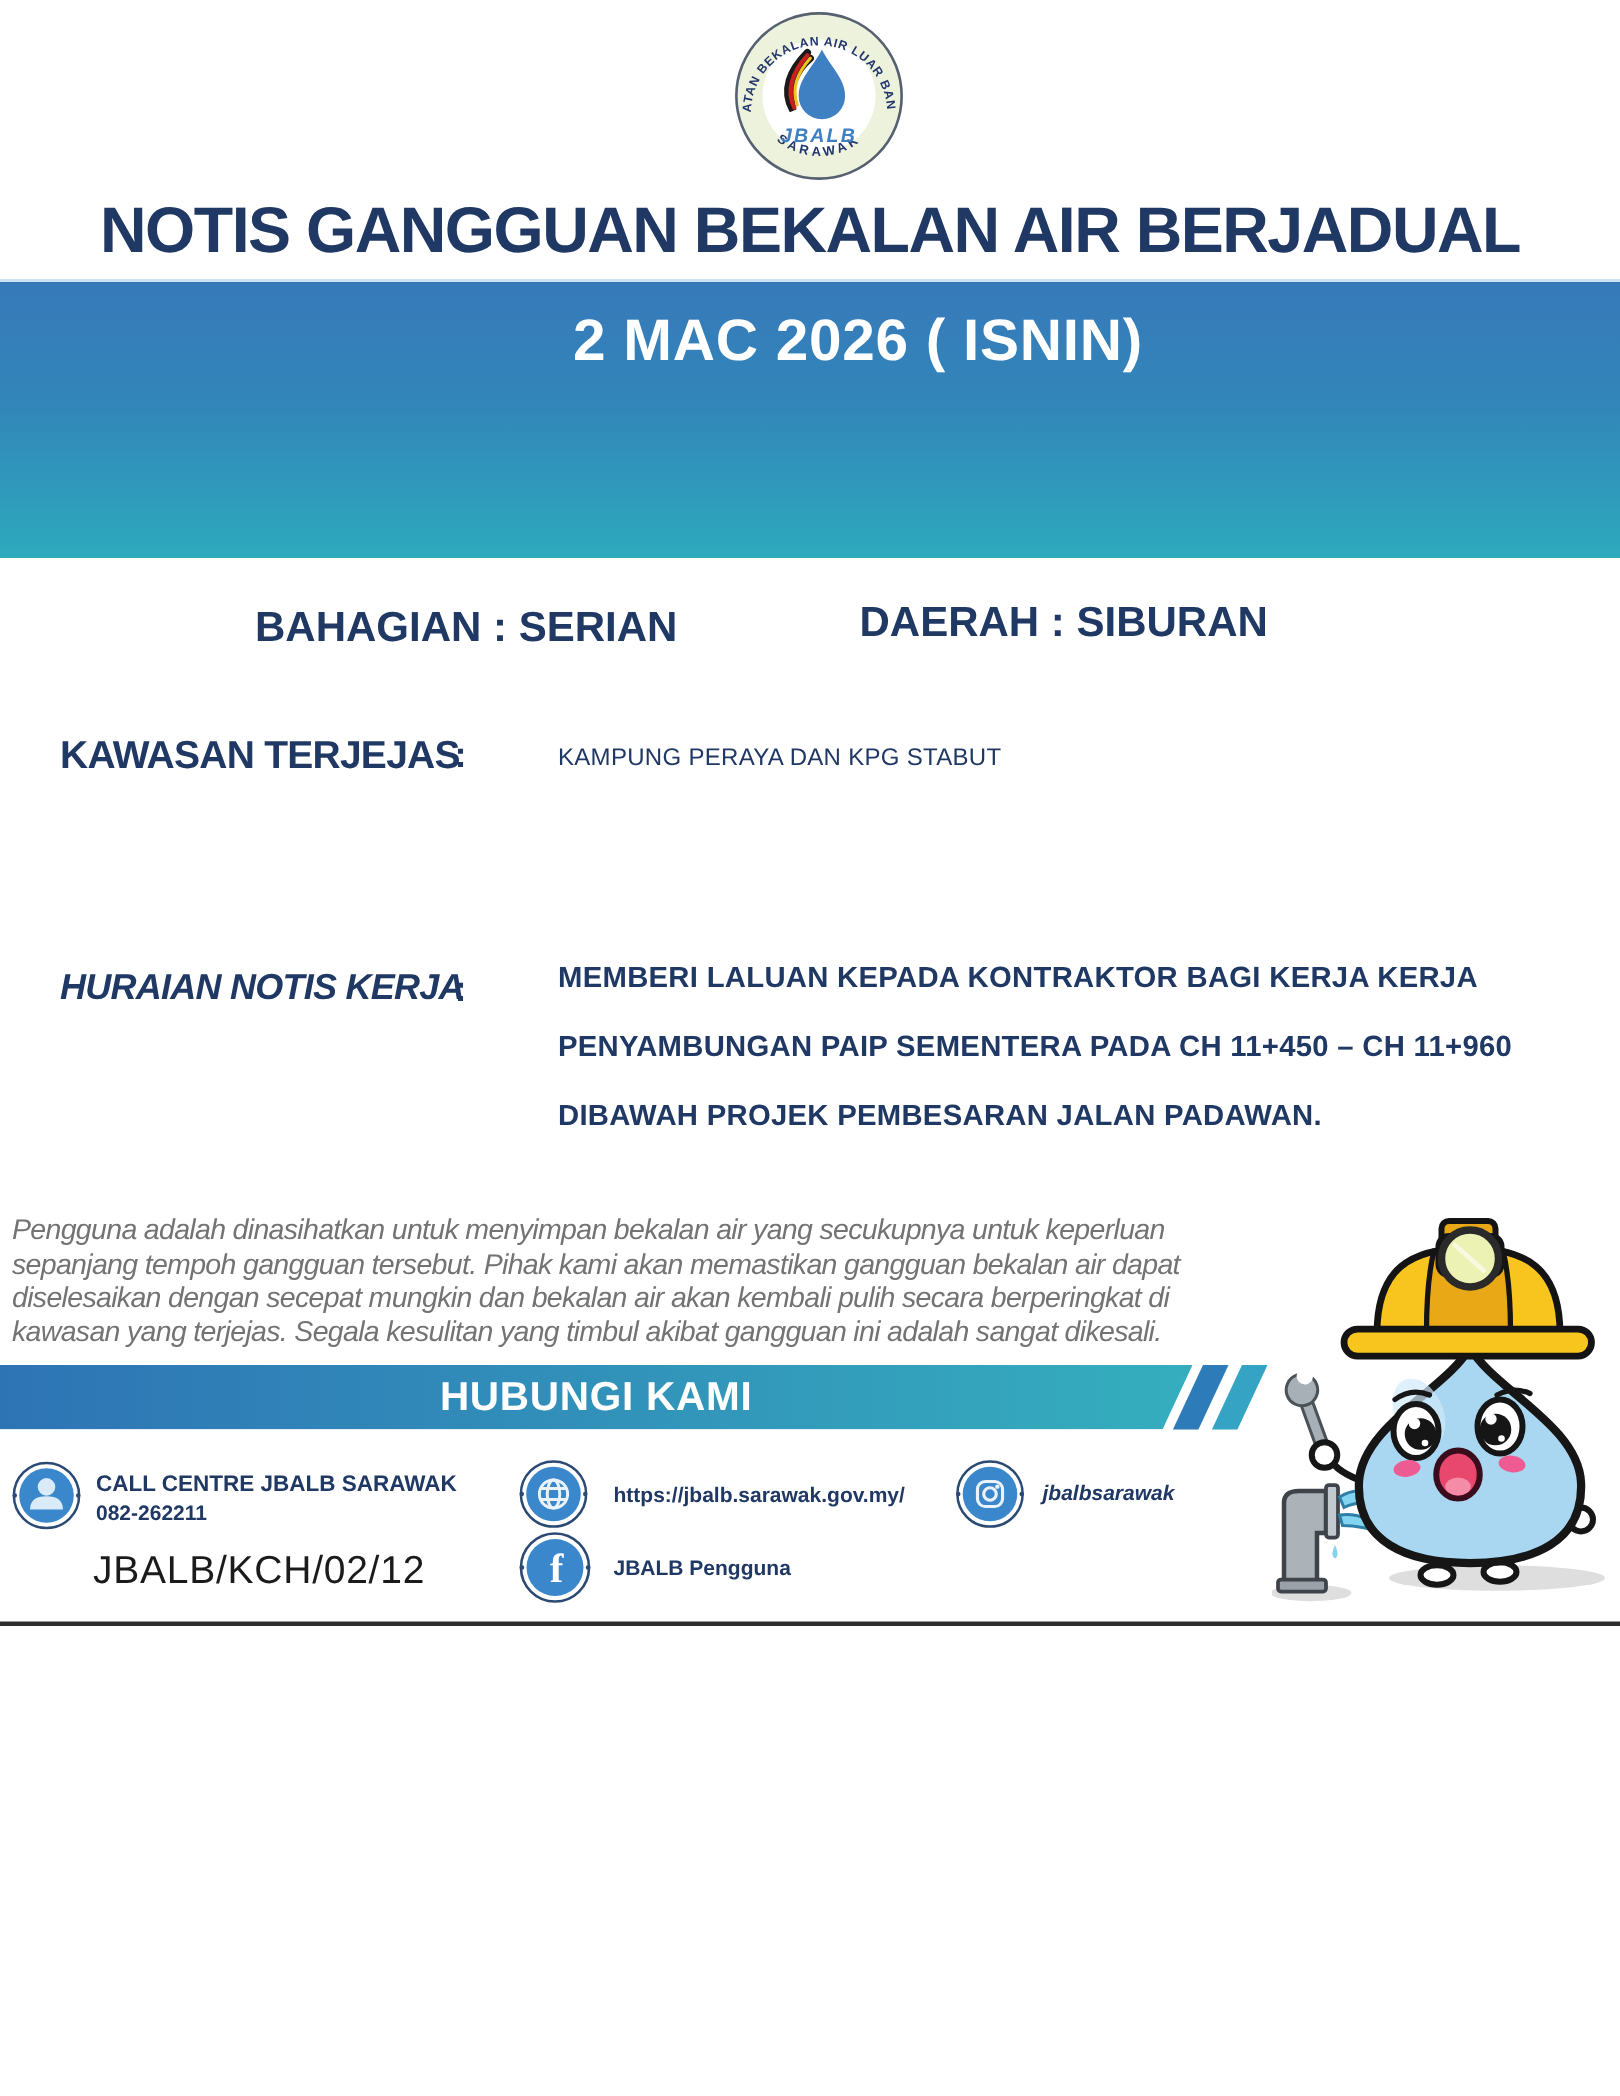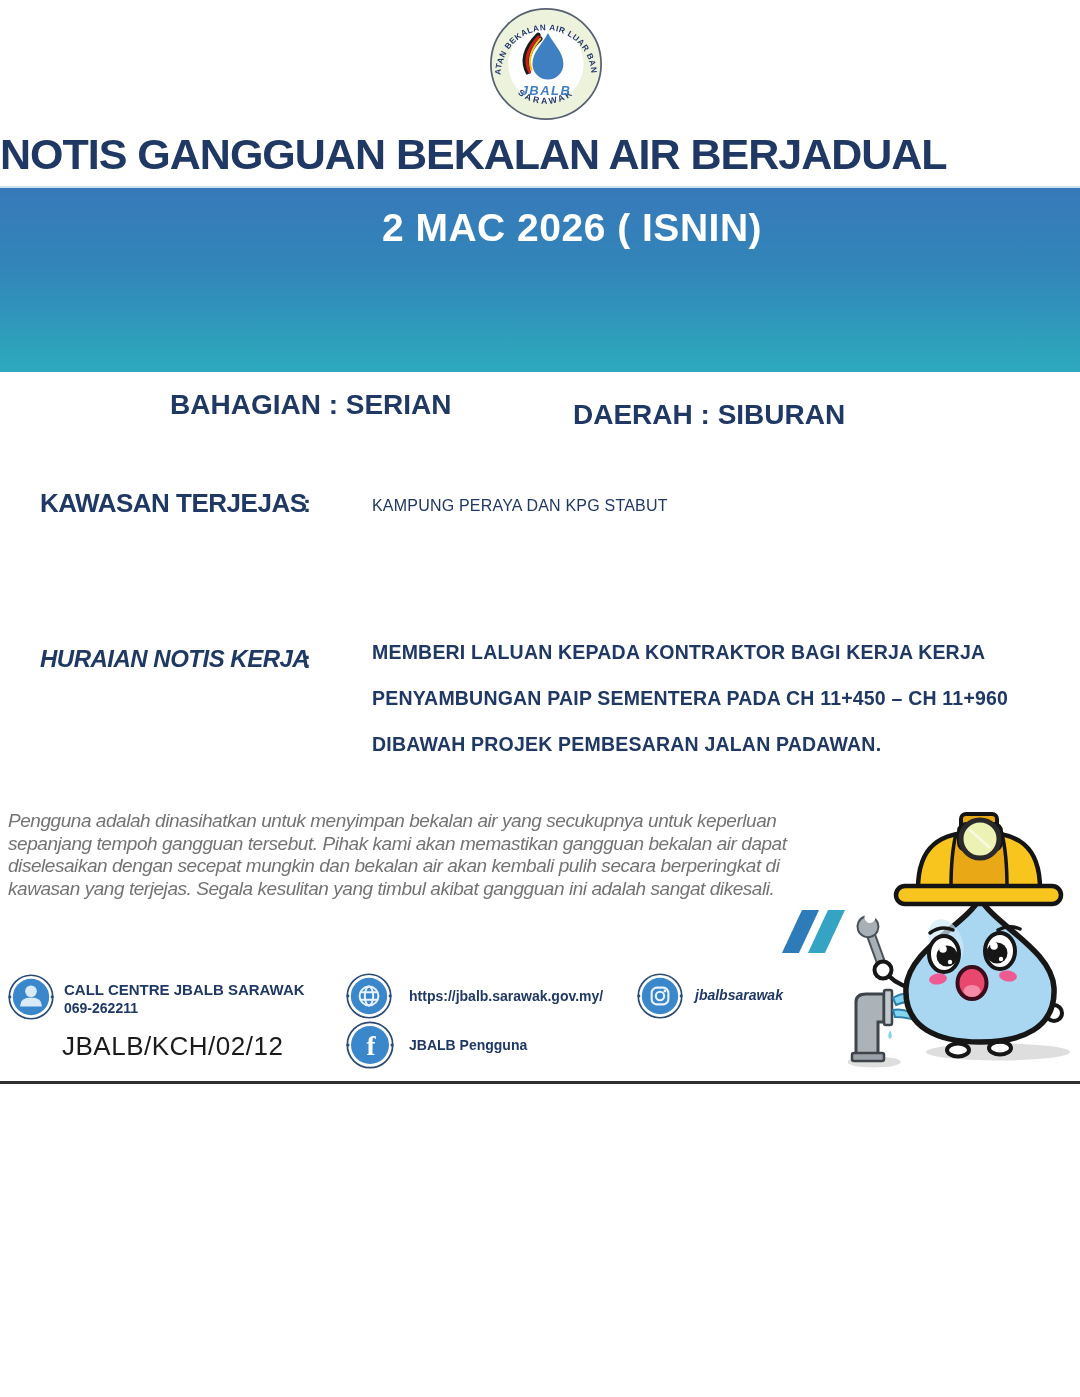--- a/index.html
+++ b/index.html
@@ -3,32 +3,32 @@
 <meta charset="utf-8">
 <style>
   html,body{margin:0;padding:0;background:#fff;}
   .page{position:relative;width:1080px;height:1397px;background:#ffffff;overflow:hidden;
         font-family:"Liberation Sans",sans-serif;}
   .abs{position:absolute;}
   .navy{color:#1F3864;}
 
   
   .logo{left:486px;top:6px;width:120px;height:116px;}
-  .title{left:0;top:130px;width:100%;text-align:left;font-size:43px;font-weight:bold;
+  .title{left:0;top:130px;width:100%;text-align:center;font-size:43px;font-weight:bold;
          color:#1F3864;letter-spacing:-1px;}
 
   
   .date-band{left:0;top:186px;width:1080px;height:184px;
              background:linear-gradient(180deg,#3779BA 0%,#3286B9 45%,#2DAABD 100%);
              border-top:2px solid #cfe2f2;}
   .date-band-inner{padding-top:12px;padding-left:64px;text-align:center;color:#ffffff;
                    font-weight:bold;font-size:39px;line-height:55px;letter-spacing:0.5px;}
 
   
-  .bahagian{left:170px;top:389px;font-size:28px;font-weight:bold;}
+  .bahagian{left:170px;top:402px;font-size:28px;font-weight:bold;}
   .daerah{left:573px;top:399px;font-size:28px;font-weight:bold;}
 
   
   .field-label{font-size:26px;font-weight:bold;letter-spacing:-0.5px;}
   .kawasan-label{left:40px;top:488px;}
   .kawasan-colon{left:303px;top:490px;font-size:24px;font-weight:bold;}
   .kawasan-value{left:372px;top:497px;font-size:16px;font-weight:normal;letter-spacing:0.2px;text-align:center;}
   .huraian-label{left:40px;top:645px;font-size:24px;font-style:italic;}
   .huraian-colon{left:303px;top:646px;font-size:24px;font-weight:bold;}
   .huraian-lines{left:372px;top:641px;width:640px;font-size:19.5px;font-weight:bold;letter-spacing:0.2px;}
@@ -113,33 +113,36 @@
   <div class="abs field-label huraian-label navy">HURAIAN NOTIS KERJA</div>
   <div class="abs huraian-colon navy">:</div>
   <div class="abs huraian-lines navy">
     <div>MEMBERI LALUAN KEPADA KONTRAKTOR BAGI KERJA KERJA</div>
     <div>PENYAMBUNGAN PAIP SEMENTERA PADA CH 11+450 – CH 11+960</div>
     <div>DIBAWAH PROJEK PEMBESARAN JALAN PADAWAN.</div>
   </div>
 
   <div class="abs advisory">Pengguna adalah dinasihatkan untuk menyimpan bekalan air yang secukupnya untuk keperluan sepanjang tempoh gangguan tersebut. Pihak kami akan memastikan gangguan bekalan air dapat diselesaikan dengan secepat mungkin dan bekalan air akan kembali pulih secara berperingkat di kawasan yang terjejas. Segala kesulitan yang timbul akibat gangguan ini adalah sangat dikesali.</div>
 
+  <div class="abs hubungi-band">
+    <span>HUBUNGI KAMI</span>
+  </div>
   <div class="abs slash slash1"></div>
   <div class="abs slash slash2"></div>
 
   <svg class="abs c-icon person-icon" viewBox="0 0 44 44">
     <circle cx="22" cy="22" r="20.8" fill="#ffffff" stroke="#2b4a73" stroke-width="1.6"></circle>
     <circle cx="1.8" cy="22" r="1.4" fill="#2b4a73"></circle>
       <circle cx="42.2" cy="22" r="1.4" fill="#2b4a73"></circle>
     <circle cx="22" cy="22" r="17.4" fill="#3A87CC"></circle>
     <circle cx="22" cy="16.5" r="5.6" fill="#D9EAF8"></circle>
     <path d="M 11.5,31 q 0,-8.5 10.5,-8.5 q 10.5,0 10.5,8.5 z" fill="#D9EAF8"></path>
   </svg>
   <div class="abs c-label call-label">CALL CENTRE JBALB SARAWAK</div>
-  <div class="abs c-label call-phone">069-262211</div>
+  <div class="abs c-label call-phone">082-262211</div>
   <div class="abs ref">JBALB/KCH/02/12</div>
 
   <svg class="abs c-icon globe-icon" viewBox="0 0 44 44">
     <circle cx="22" cy="22" r="20.8" fill="#ffffff" stroke="#2b4a73" stroke-width="1.6"></circle>
     <circle cx="1.8" cy="22" r="1.4" fill="#2b4a73"></circle>
       <circle cx="42.2" cy="22" r="1.4" fill="#2b4a73"></circle>
     <circle cx="22" cy="22" r="17.4" fill="#3A87CC"></circle>
     <g stroke="#EAF3FB" fill="none" stroke-width="1.9">
       <circle cx="22" cy="22" r="9"></circle>
       <ellipse cx="22" cy="22" rx="4" ry="9"></ellipse>

